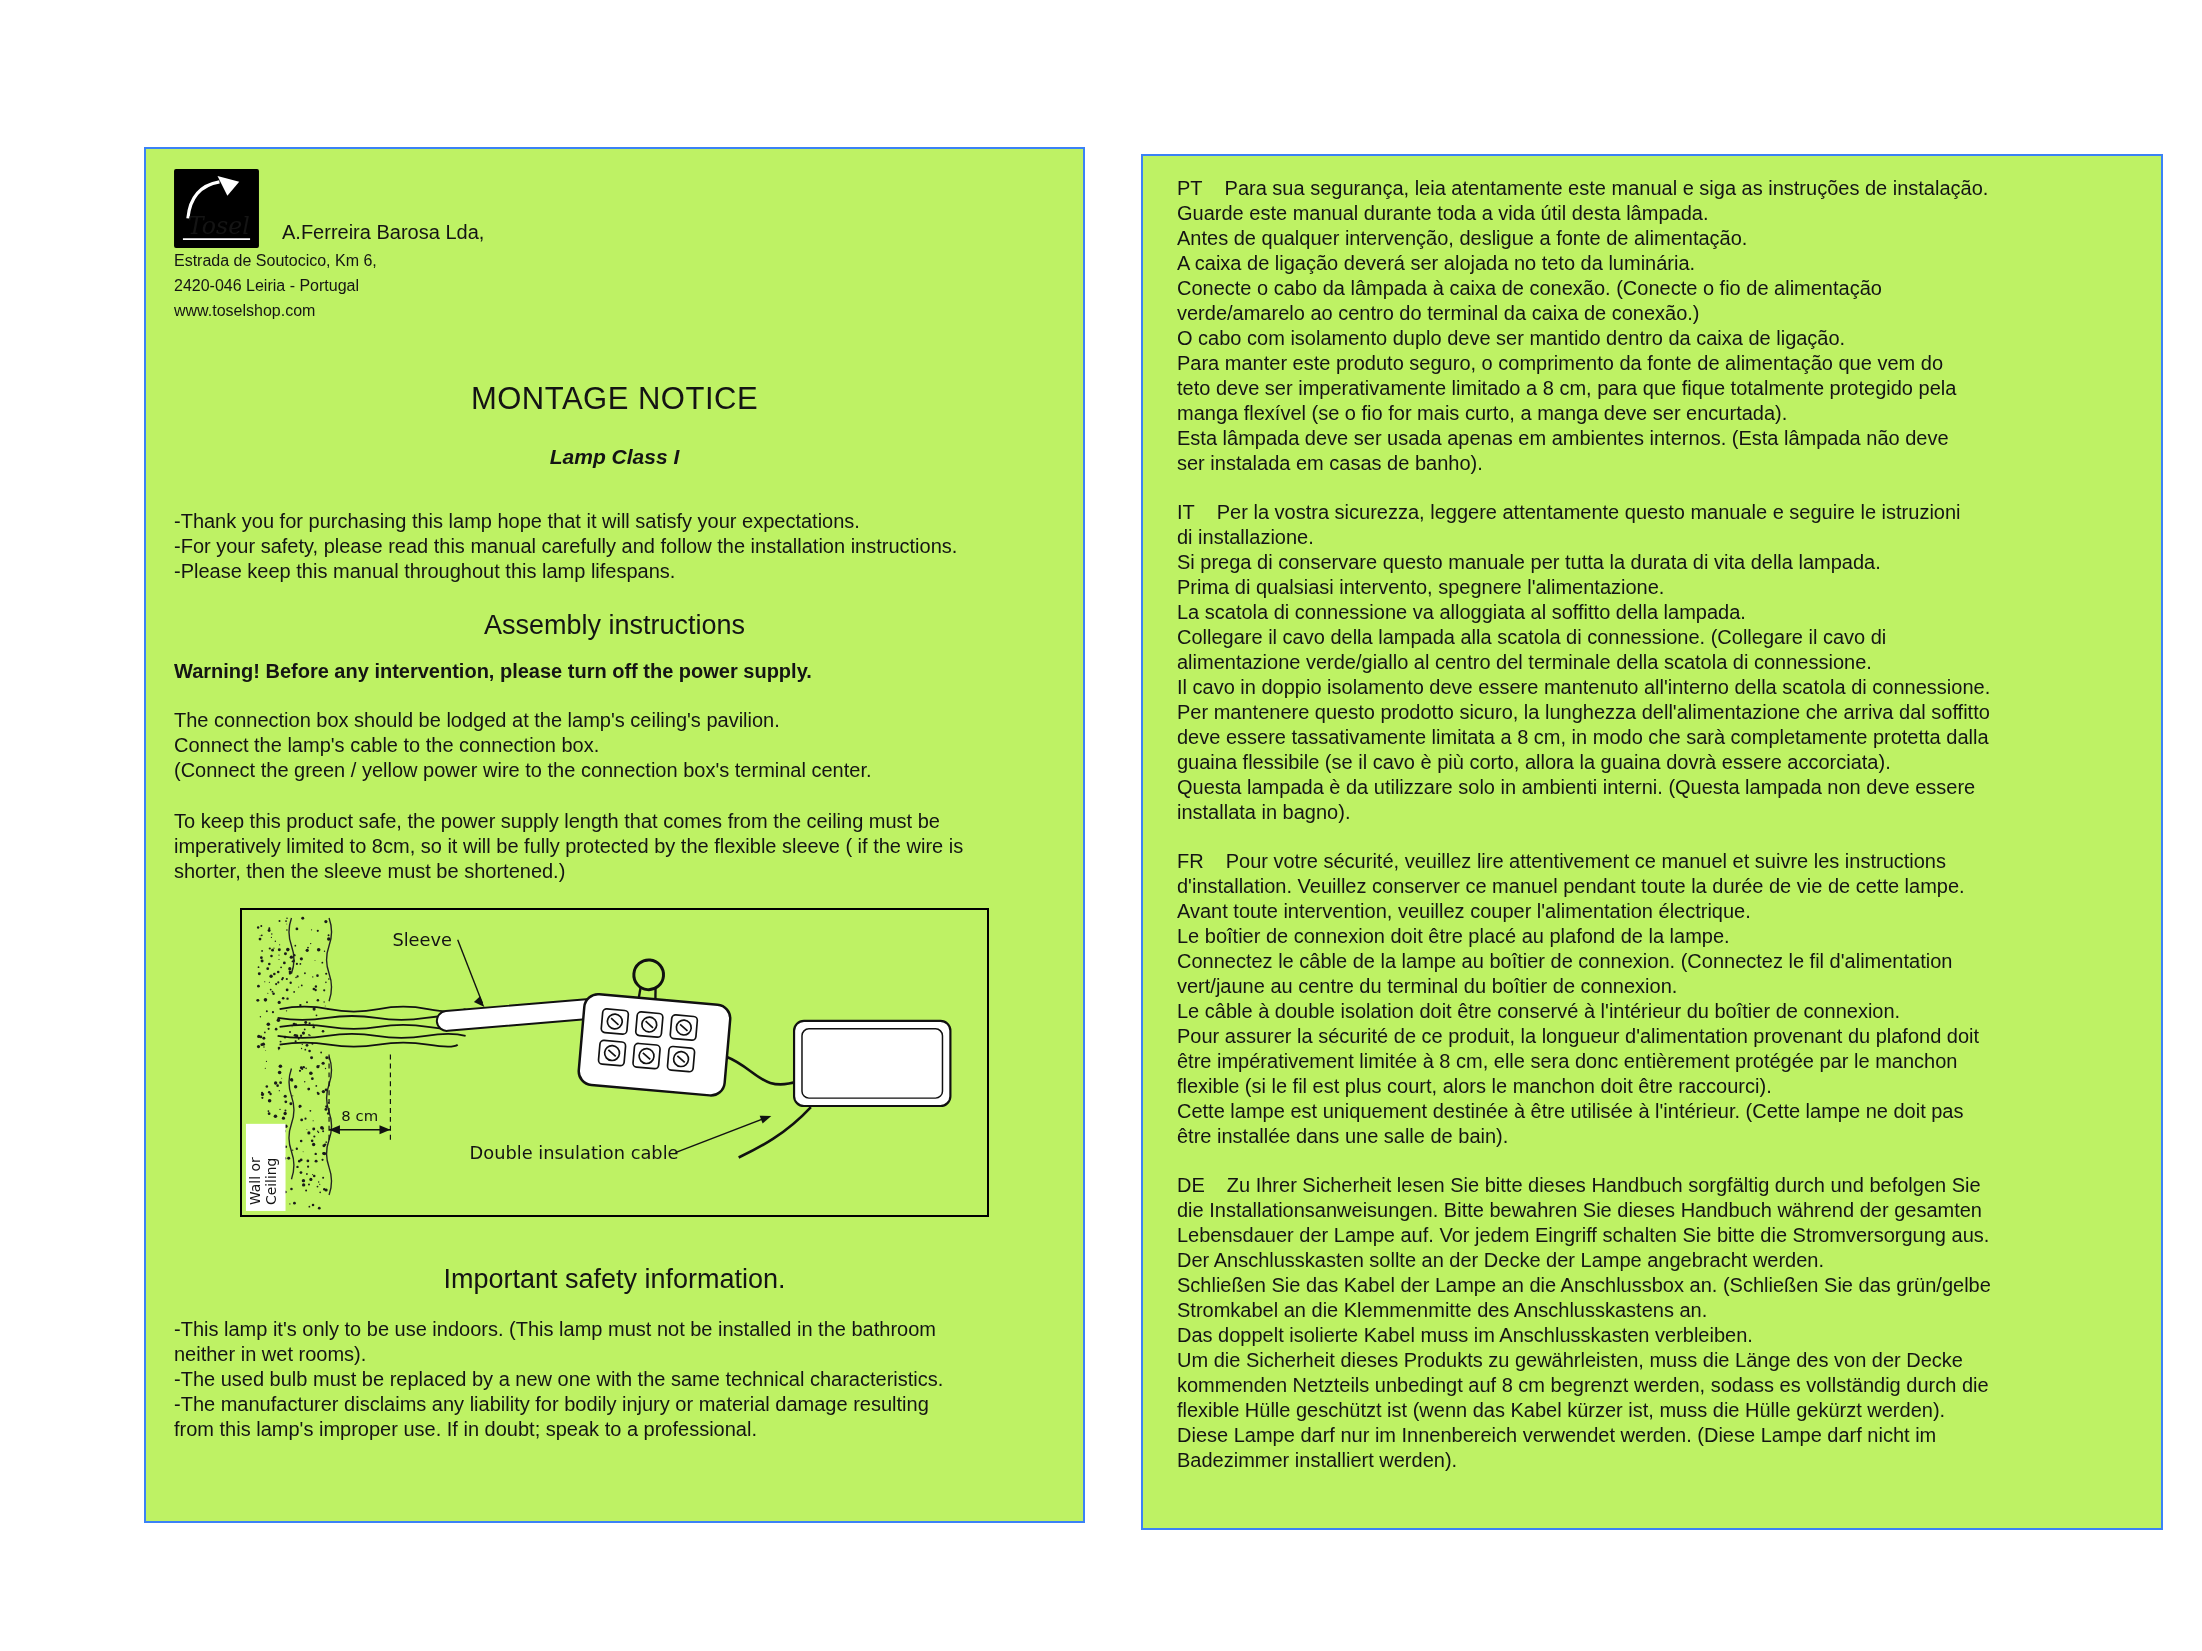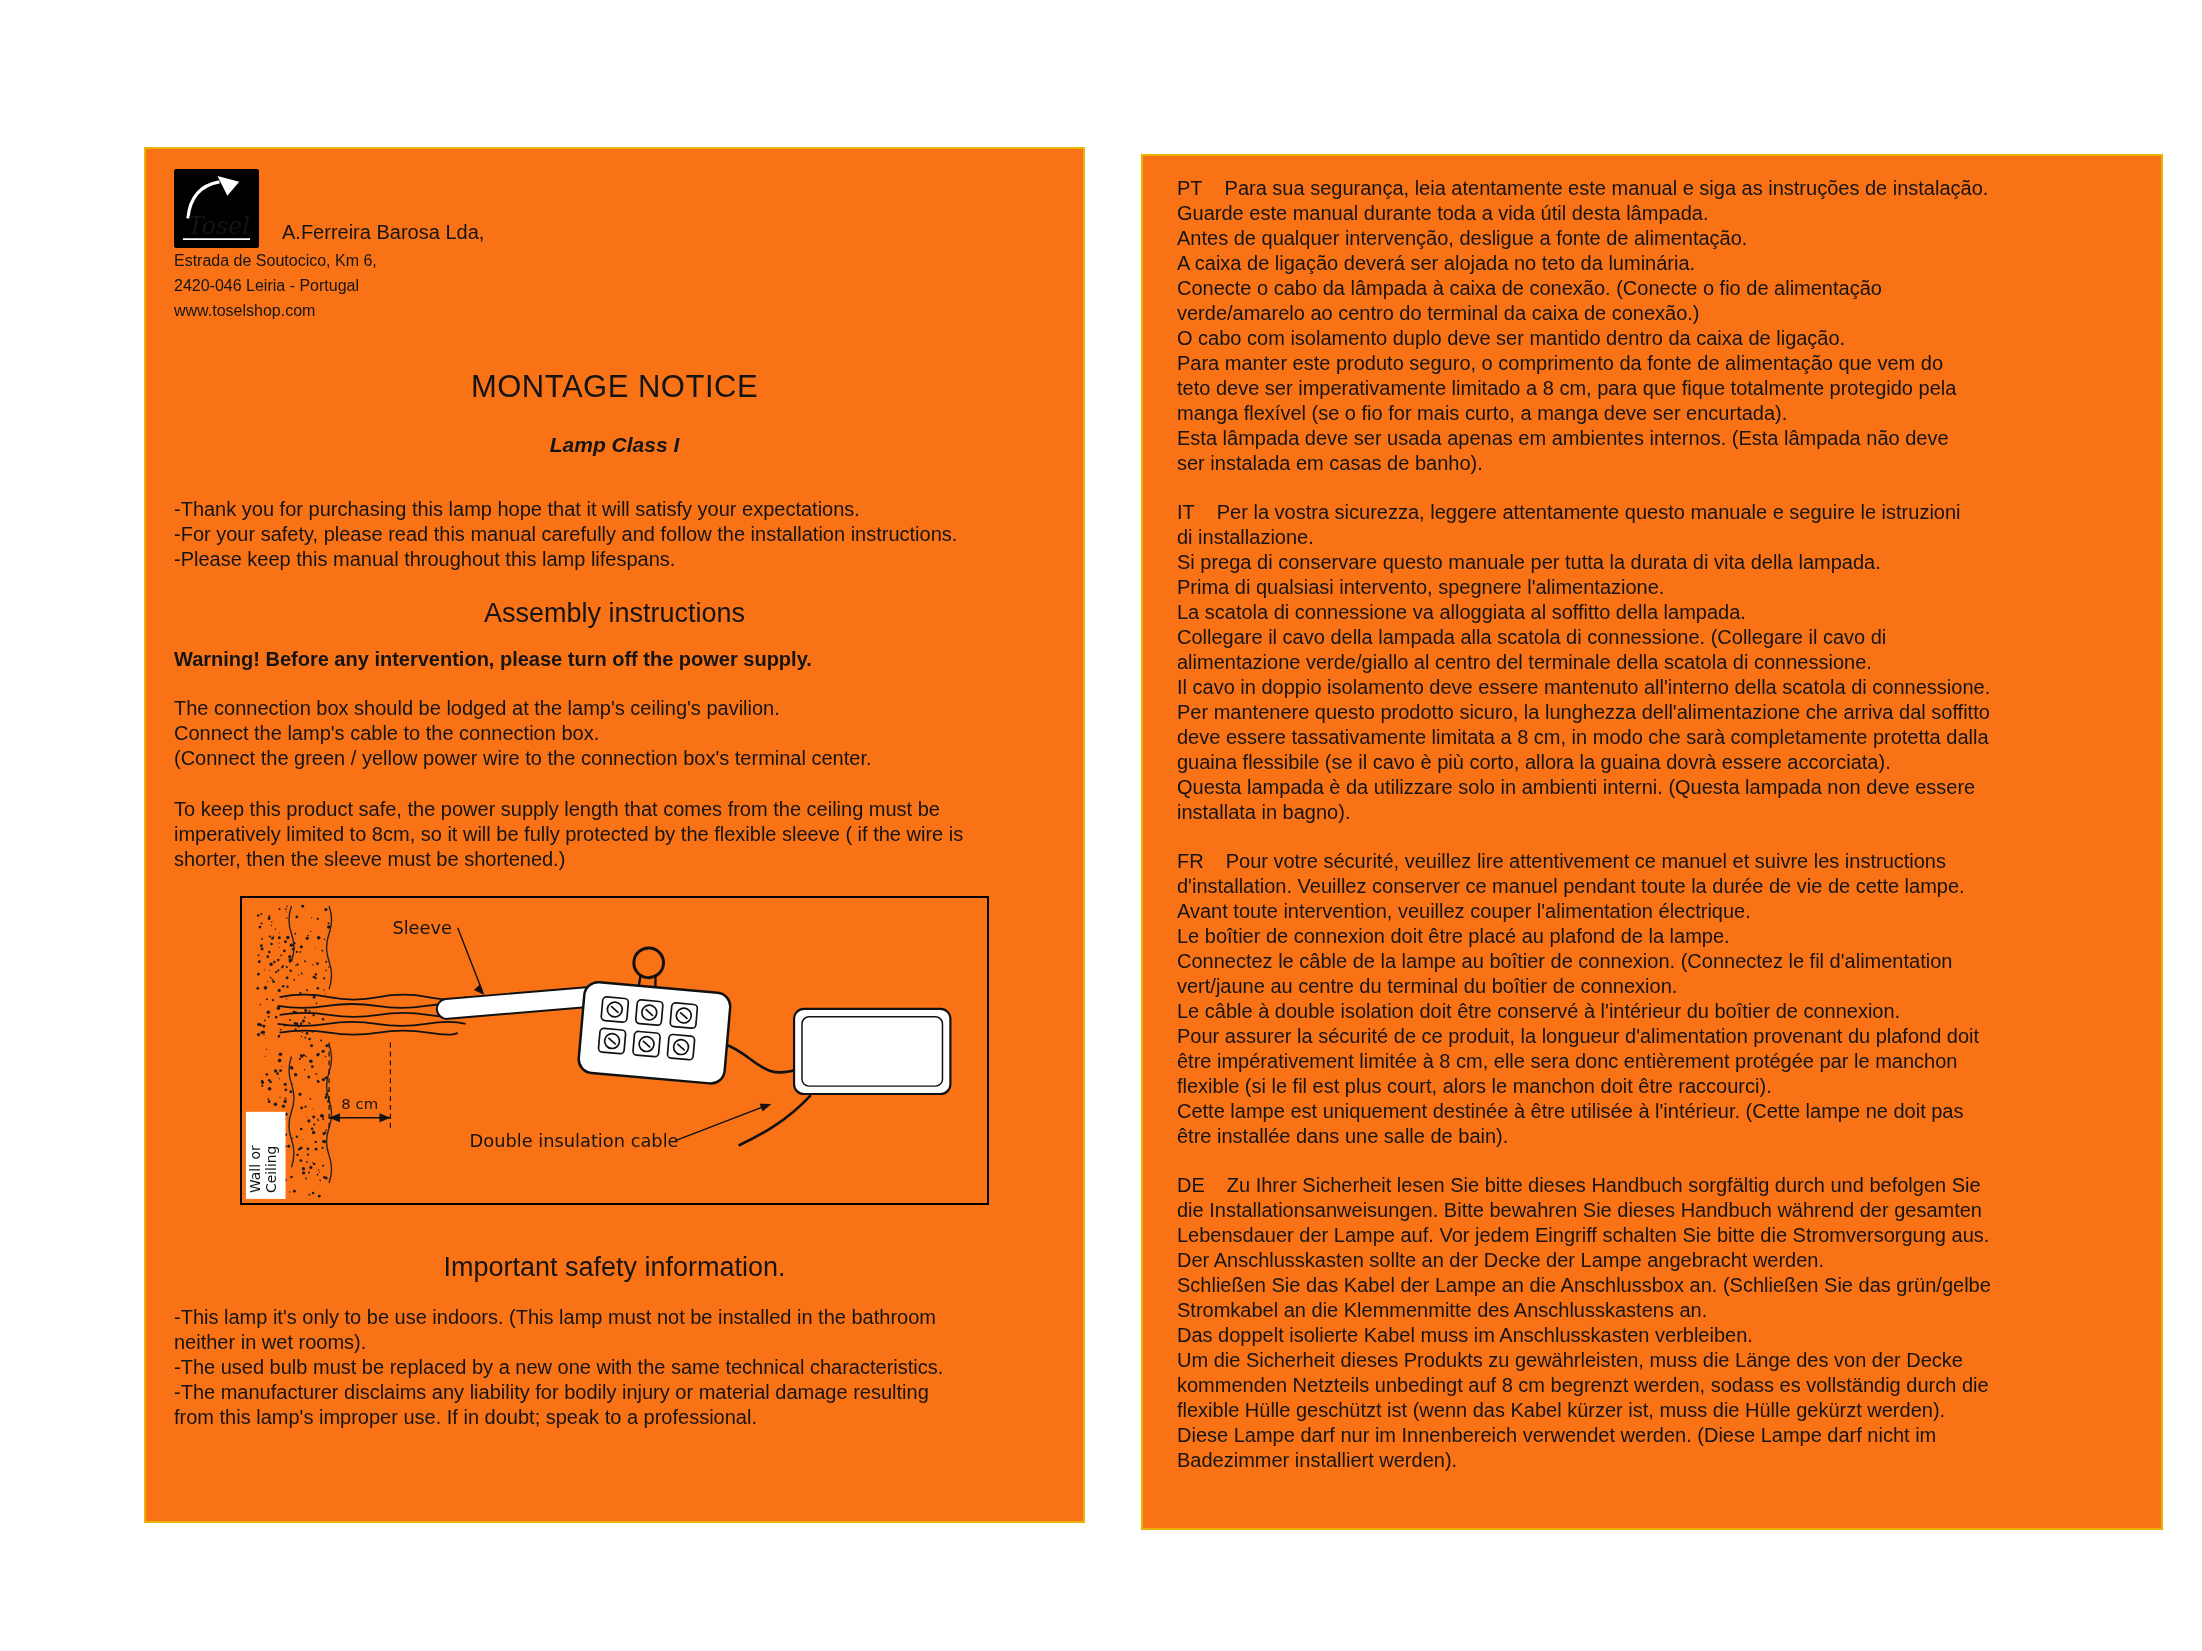--- a/index.html
+++ b/index.html
@@ -1,29 +1,29 @@
 <!DOCTYPE html>
 <html><head>
 <meta charset="utf-8">
 <style>
   html,body{margin:0;padding:0;}
   body{
     width:2203px;height:1651px;position:relative;background:#ffffff;
     font-family:"Liberation Sans", sans-serif;color:#141414;
   }
-  .page{position:absolute;background:#f97316;border:2px solid #eab308;box-sizing:border-box;}
+  .page{position:absolute;background:#bef264;border:2px solid #3b82f6;box-sizing:border-box;}
   .page-left{left:144px;top:147px;width:941px;height:1376px;padding:20px 28px;}
   .page-right{left:1141px;top:154px;width:1022px;height:1376px;padding:20px 34px;font-size:20px;line-height:25px;}
 
   
   .logo-row{display:flex;align-items:flex-end;}
   .logo-box{width:98px;height:79px;flex:0 0 auto;}
   .company-name{font-size:20px;margin-left:10px;padding-bottom:4px;}
   .addr{font-size:16px;line-height:25px;}
-  .doc-title{text-align:center;font-size:31px;letter-spacing:0.5px;margin-top:46px;}
+  .doc-title{text-align:center;font-size:31px;letter-spacing:0.5px;margin-top:58px;}
   .doc-subtitle{text-align:center;font-size:21px;font-weight:bold;margin-top:28px;font-style:italic;}
   .body-text{font-size:20px;line-height:25px;white-space:pre-line;}
   .intro{margin-top:40px;}
   .section-heading{text-align:center;font-size:27px;margin-top:26px;}
   .warning{font-size:20px;line-height:25px;font-weight:bold;margin-top:18px;}
   .steps{margin-top:24px;}
   .warning2{margin-top:28px;}
   .length-note{margin-top:26px;}
   .diagram-frame{width:749px;height:309px;border:2px solid #000;box-sizing:border-box;margin:24px auto 0 auto;}
   .safety-heading{margin-top:47px;}

